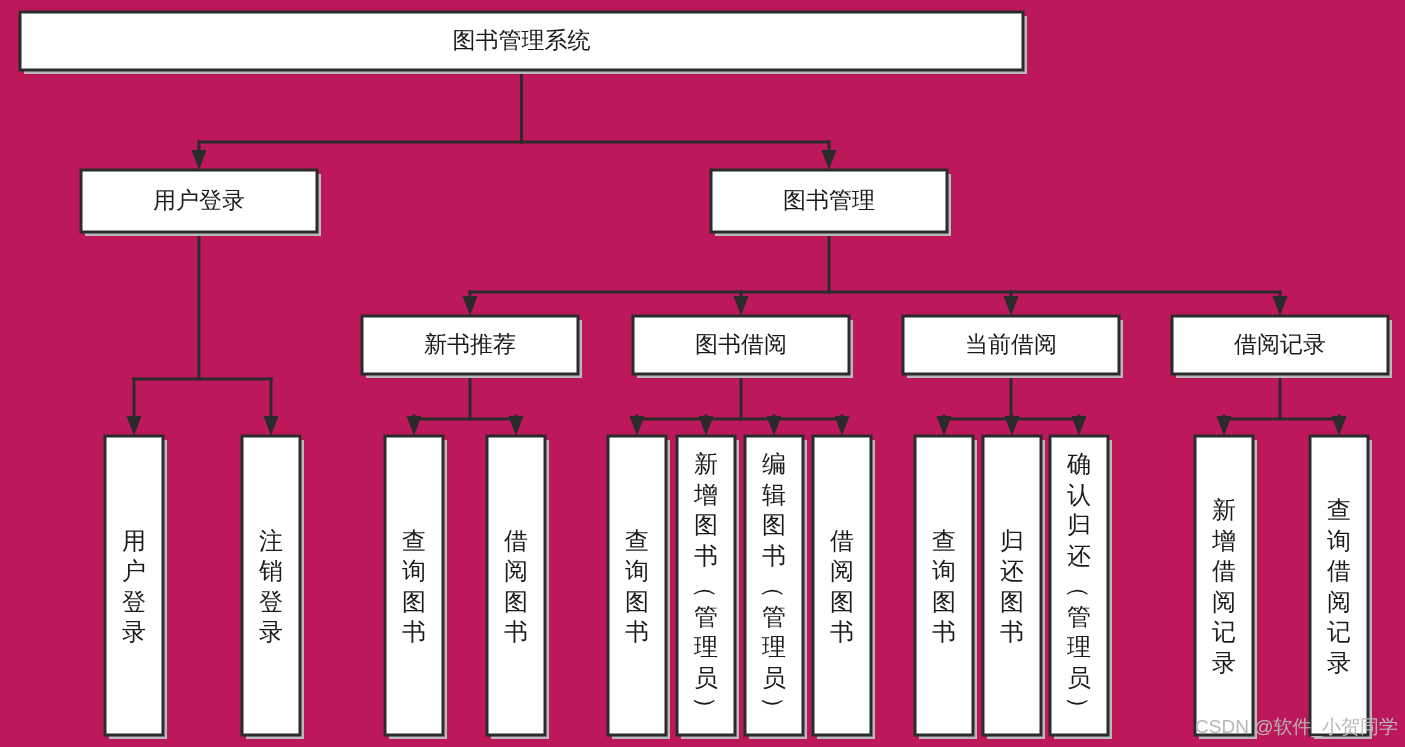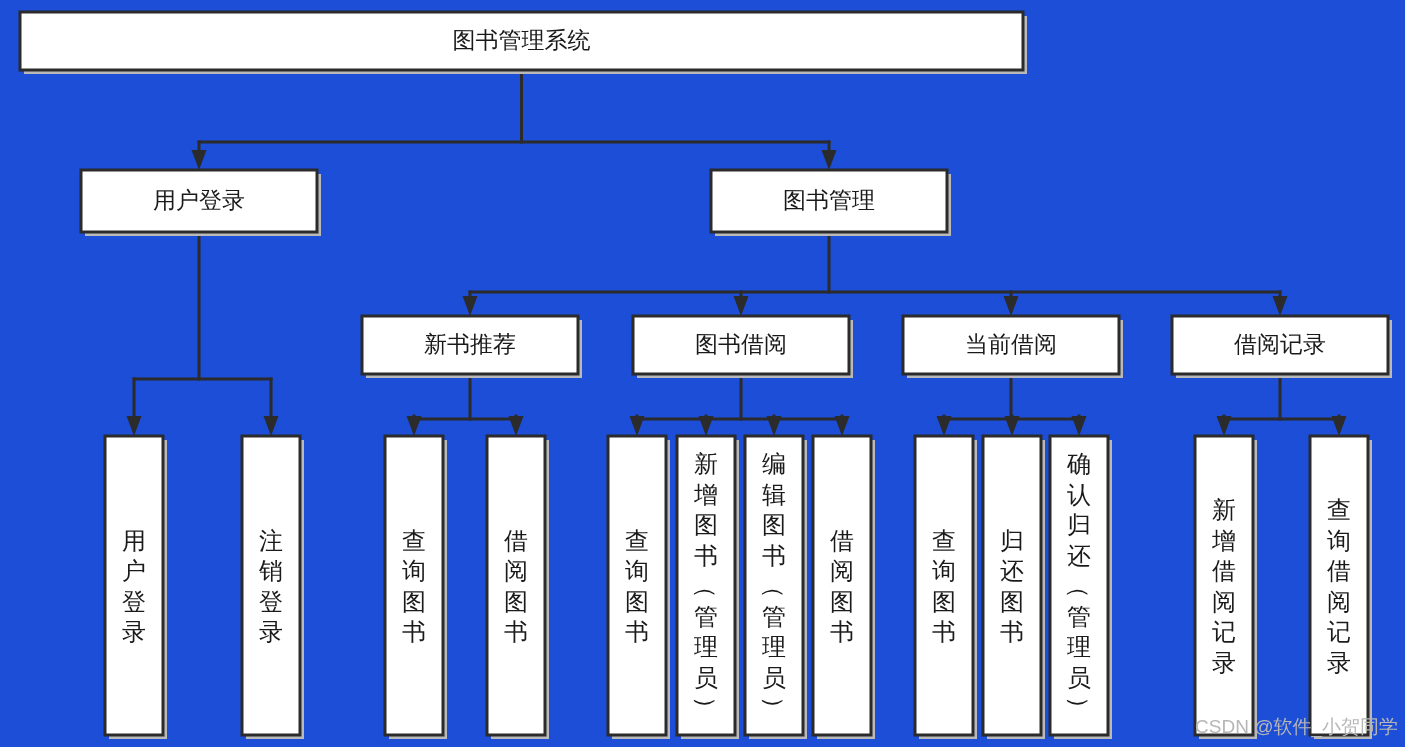--- a/index.html
+++ b/index.html
@@ -7,21 +7,21 @@
     padding: 0;
     background: #ffffff;
   }
   body {
     font-family: "Liberation Sans", "DejaVu Sans", sans-serif;
   }
   #diagram-root {
     position: relative;
     width: 1405px;
     height: 747px;
-    background: #1d4ed8;
+    background: #be185d;
     overflow: hidden;
   }
   svg#flow-svg {
     position: absolute;
     top: 0;
     left: 0;
     width: 1405px;
     height: 747px;
   }
   .node-rect {

